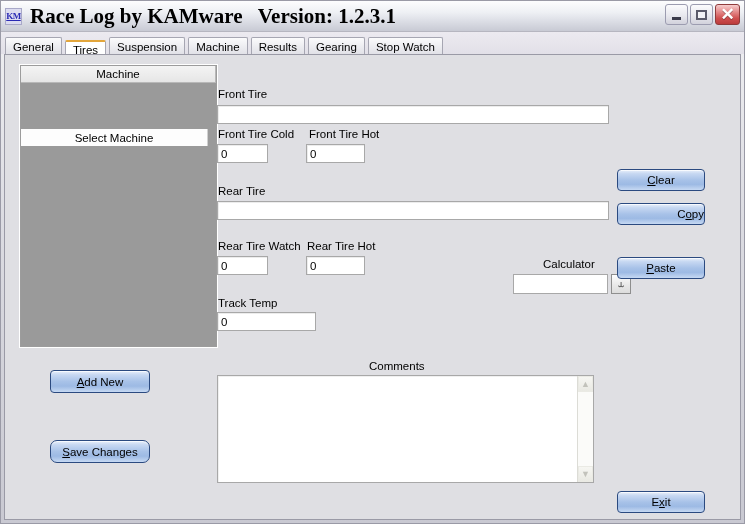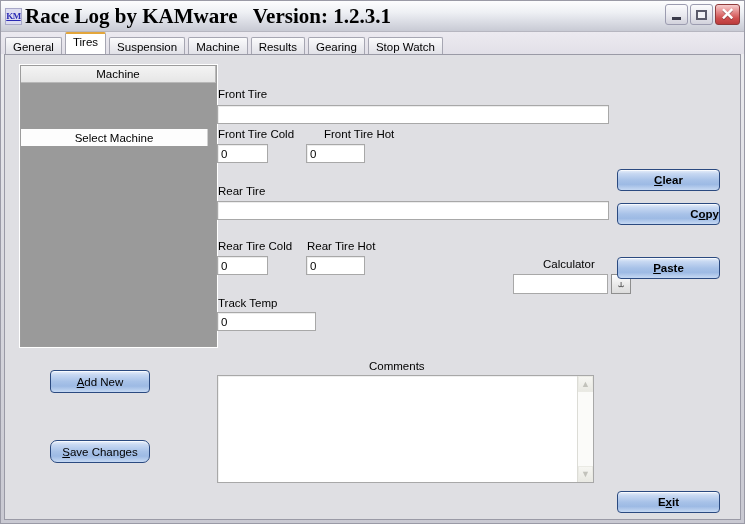--- a/index.html
+++ b/index.html
@@ -27,21 +27,21 @@
   
   .titlebar {
     height: 30px; flex: none;
     position: relative;
     background: linear-gradient(180deg,#fdfdfe 0%,#eef0f4 38%,#dfe1e8 62%,#c8cad4 100%);
     border-bottom: 1px solid #b6b6c0;
     display: flex; align-items: center;
   }
   .app-icon {
     width: 17px; height: 17px;
-    margin-left: 4px; margin-right: 3px;
+    margin-left: 4px; margin-right: 8px;
     background: #dcdcf0;
     border: 1px solid #a8a8c8;
     box-sizing: border-box;
     display: flex; align-items: center; justify-content: center;
     flex: none;
   }
   .app-icon span {
     font-family: "Liberation Serif", serif;
     font-size: 9px; font-weight: bold; color: #2a2ab4;
     line-height: 9px;
@@ -112,21 +112,21 @@
     color: #000;
     background: linear-gradient(180deg,#fbfbfc 0%,#ededf1 50%,#e0e0e6 100%);
     border: 1px solid #a6a6b2;
     border-bottom: none;
     border-radius: 2px 2px 0 0;
     white-space: nowrap;
     position: relative;
     top: 1px;
   }
   .tab.selected {
-    height: 22px;
+    height: 14px;
     top: 0;
     background: #ffffff;
     border-color: #a6a6b2;
     border-top: 2px solid #e3a63b;
     z-index: 3;
     font-size: 11.5px;
     align-items: flex-start;
     padding-top: 2px;
     margin-top: 12px;
   }
@@ -184,21 +184,21 @@
     display: flex; align-items: center; justify-content: center;
     cursor: default;
     box-shadow: inset 0 1px 0 rgba(255,255,255,.7);
   }
   .btn u { text-underline-offset: 1px; }
   .btn-left { position: absolute; left: 45px; width: 100px; height: 23px; }
   #btn-addnew { top: 315px; }
   #btn-delete { top: 350px; }
   #btn-save   { top: 385px; border-radius: 7px; }
 
-  .btn-right { position: absolute; left: 612px; width: 103px; height: 22px; font-weight: bold; }
+  .btn-right { position: absolute; left: 612px; width: 88px; height: 22px; }
   #btn-clear { top: 114px; }
   #btn-copy  { top: 148px; justify-content: flex-end; }
   #btn-paste { top: 202px; }
   #btn-exit  { top: 436px; }
 
   
   .lbl {
     position: absolute;
     font-size: 11.5px;
     color: #000;
@@ -215,21 +215,21 @@
     padding: 1px 3px;
     display: flex; align-items: center;
     font-family: "Liberation Sans", sans-serif;
   }
 
   #lbl-front-tire { left: 213px; top: 33px; }
   #in-front-tire  { left: 212px; top: 50px; width: 392px; height: 19px; }
 
   #lbl-ftc { left: 213px; top: 73px; }
   #in-ftc  { left: 212px; top: 89px; width: 51px; height: 19px; }
-  #lbl-fth { left: 319px; top: 73px; }
+  #lbl-fth { left: 284px; top: 73px; padding-left: 20px; }
   #in-fth  { left: 301px; top: 89px; width: 59px; height: 19px; }
 
   #lbl-rear-tire { left: 213px; top: 130px; }
   #in-rear-tire  { left: 212px; top: 146px; width: 392px; height: 19px; }
 
   #lbl-rtc { left: 213px; top: 185px; }
   #in-rtc  { left: 212px; top: 201px; width: 51px; height: 19px; }
   #lbl-rth { left: 302px; top: 185px; }
   #in-rth  { left: 301px; top: 201px; width: 59px; height: 19px; }
 
@@ -345,21 +345,21 @@
 
       <div class="lbl" id="lbl-ftc">Front Tire Cold</div>
       <div class="field" id="in-ftc">0</div>
 
       <div class="lbl" id="lbl-fth">Front Tire Hot</div>
       <div class="field" id="in-fth">0</div>
 
       <div class="lbl" id="lbl-rear-tire">Rear Tire</div>
       <div class="field" id="in-rear-tire"></div>
 
-      <div class="lbl" id="lbl-rtc">Rear Tire Cold</div>
+      <div class="lbl" id="lbl-rtc">Rear Tire Watch</div>
       <div class="field" id="in-rtc">0</div>
 
       <div class="lbl" id="lbl-rth">Rear Tire Hot</div>
       <div class="field" id="in-rth">0</div>
 
       <div class="lbl" id="lbl-track">Track Temp</div>
       <div class="field" id="in-track">0</div>
 
       <div class="lbl" id="lbl-calc">Calculator</div>
       <div class="calc-wrap">

